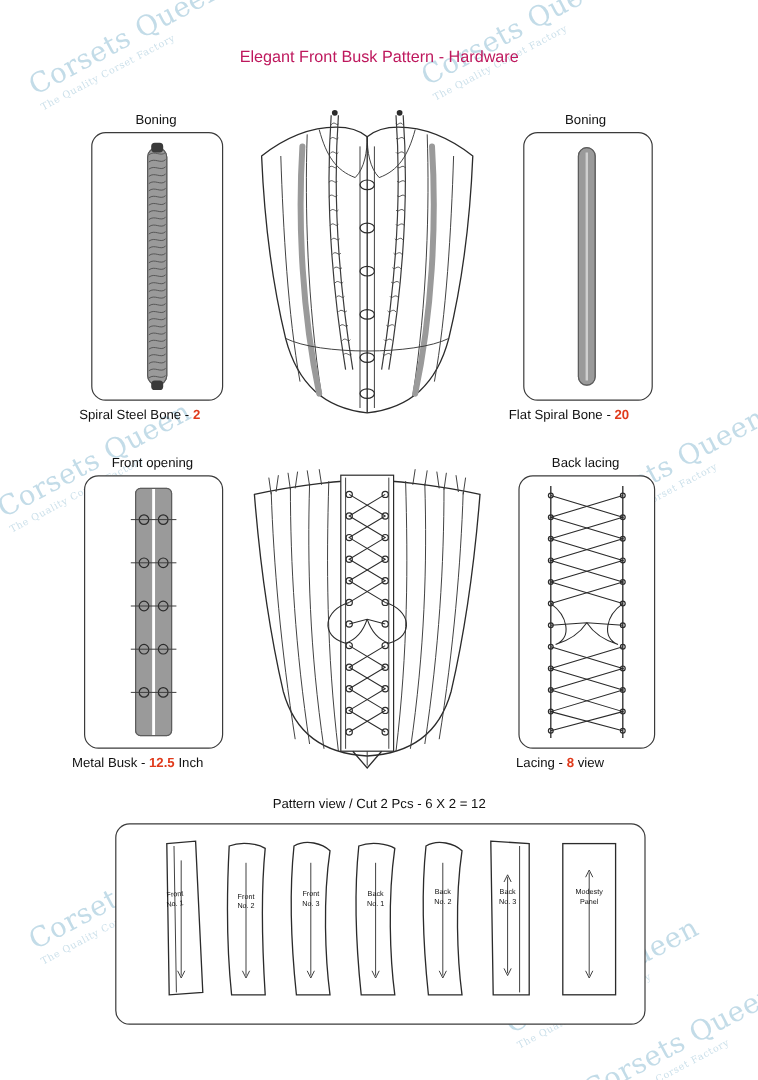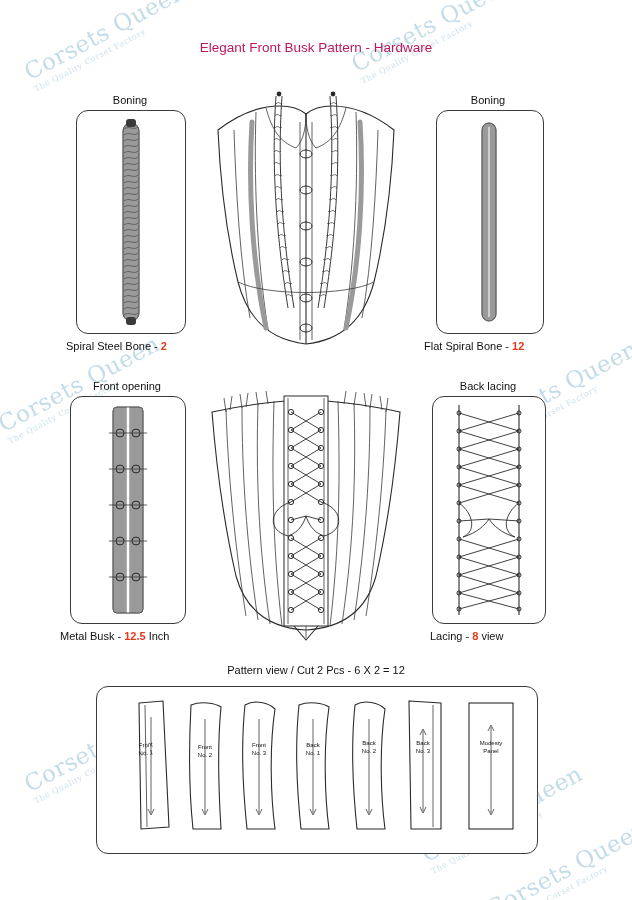--- a/index.html
+++ b/index.html
@@ -292,21 +292,21 @@
 
   <div class="rbox" style="left:436px; top:110px; width:106px; height:222px;">
     <svg width="106" height="222" viewBox="0 0 106 222">
       <rect class="bone-grey" x="45" y="12" width="14" height="198" rx="7"></rect>
       <rect x="45" y="12" width="14" height="198" rx="7" fill="none" stroke="#5d5d5d" stroke-width="1"></rect>
       <line x1="52" y1="16" x2="52" y2="206" stroke="#cfcfcf" stroke-width="2"></line>
     </svg>
   </div>
 
   <div class="cap" style="left:424px; top:340px;">
-    <span>Flat Spiral Bone - </span><span class="num">12</span>
+    <span>Flat Spiral Bone - </span><span class="num">20</span>
   </div>
 
   <div class="cap cap-center" style="left:62px; top:380px; width:130px;">Front opening</div>
 
   <div class="rbox" style="left:70px; top:396px; width:114px; height:226px;">
     <svg width="114" height="226" viewBox="0 0 114 226">
       <rect class="bone-grey" x="42" y="10" width="30" height="206" rx="4"></rect>
       <line x1="57" y1="10" x2="57" y2="216" stroke="#ffffff" stroke-width="2.4"></line>
       <rect x="42" y="10" width="30" height="206" rx="4" fill="none" stroke="#5d5d5d" stroke-width="1"></rect>
       <g class="grommet">

